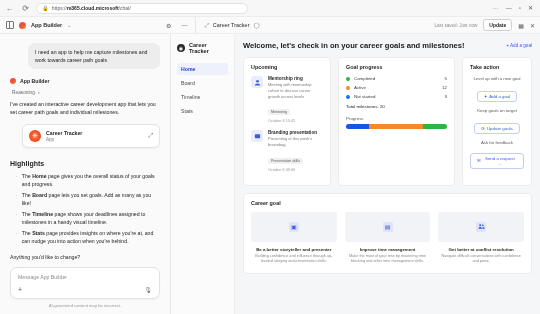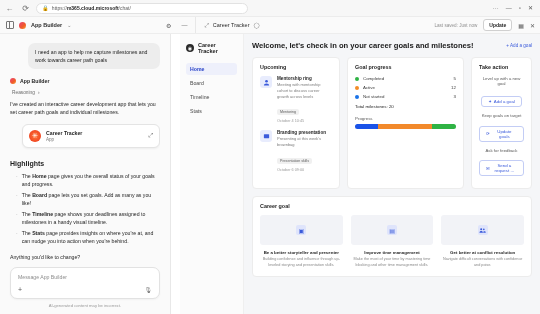--- a/index.html
+++ b/index.html
@@ -95,21 +95,21 @@
     background: #fff; border: 1px solid #e2e2e2; border-radius: 7px; padding: 6px 7px 5px;
     box-shadow: 0 1px 2px rgba(0,0,0,.04);
   }
   .composer-ph { font-size: 5.2px; color: #8e8e8e; }
   .composer-row { display: flex; align-items: center; margin-top: 6px; }
   .composer-row .plus { font-size: 7px; color: #5a5a5a; }
   .composer-row .mic { margin-left: auto; font-size: 6px; color: #5a5a5a; }
   .disclaimer { text-align: center; font-size: 4.2px; color: #9a9a9a; margin-top: 4px; }
 
   
-  .app-pane { flex: 1; display: flex; background: #fff; border-left: 1px solid #e8e8e8; min-width: 0; padding-left: 9px; }
+  .app-pane { flex: 1; display: flex; background: #fff; border-left: 1px solid #e8e8e8; min-width: 0; }
   .app-sidebar { width: 64px; background: #fbfbfb; border-right: 1px solid #efefef; padding: 8px 6px; }
   .app-brand { display: flex; align-items: center; gap: 4px; margin-bottom: 9px; }
   .brand-mark { width: 8px; height: 8px; border-radius: 50%; background: #2b2b2b; display: flex; align-items: center; justify-content: center; color: #fff; font-size: 5px; }
   .brand-name { font-size: 5.6px; font-weight: 700; color: #1f1f1f; }
   .nav-item { font-size: 5.2px; color: #4a4a4a; padding: 3px 4px; border-radius: 3px; margin-bottom: 2px; }
   .nav-item.active { background: #eef0fb; color: #2a44c8; font-weight: 700; }
 
   .app-main { flex: 1; background: #f5f6f8; padding: 7px 8px; overflow: hidden; min-width: 0; }
   .welcome-row { display: flex; align-items: center; gap: 6px; margin-bottom: 7px; }
   .welcome-title { font-size: 7.6px; font-weight: 700; color: #1a1a1a; }

